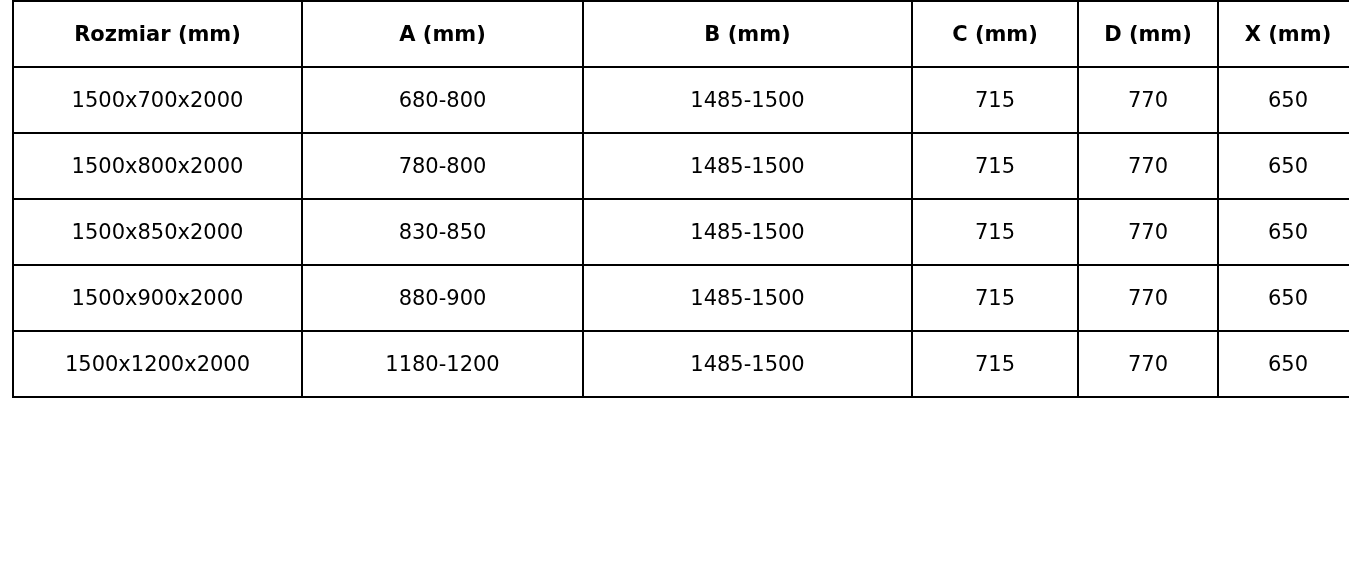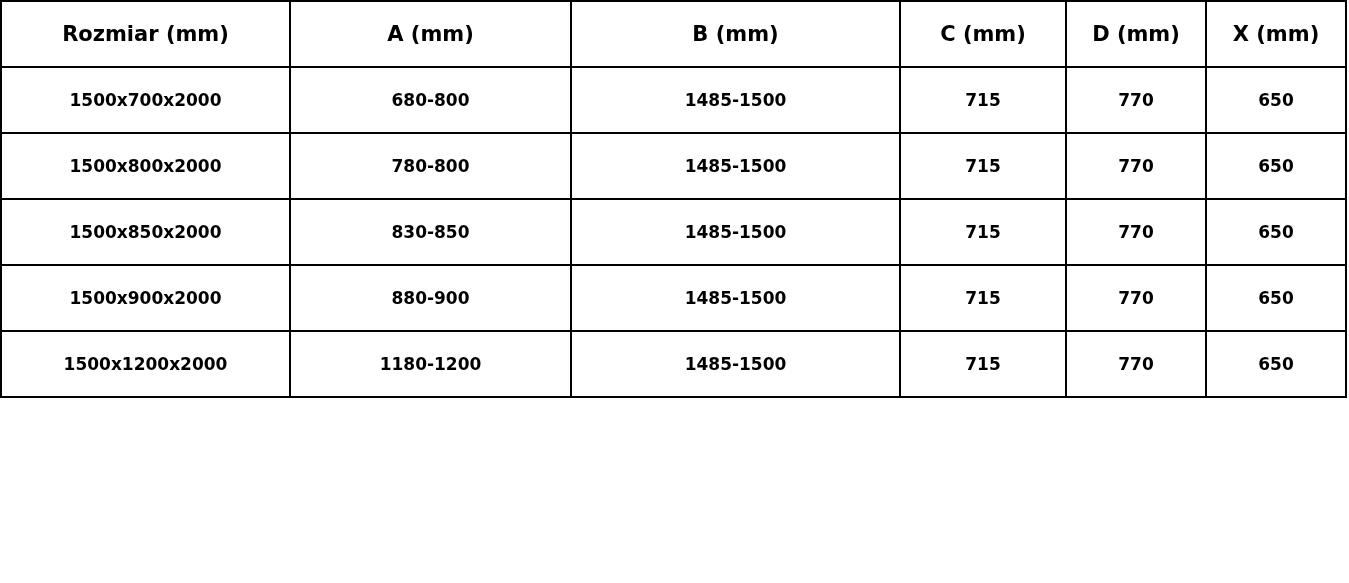--- a/index.html
+++ b/index.html
@@ -11,37 +11,37 @@
     width: 1349px;
     height: 583px;
     font-family: "DejaVu Sans", sans-serif;
     color: #000000;
     overflow: hidden;
   }
   .table-wrap {
     width: 1222px;
     height: 583px;
     box-sizing: border-box;
+    padding-left: 12px;
   }
   table.size-table {
     border-collapse: collapse;
     width: 1345px;
     margin: 0;
     table-layout: fixed;
   }
   table.size-table th,
   table.size-table td {
     border: 2px solid #000000;
     text-align: center;
     vertical-align: middle;
-    font-size: 17px;
+    font-size: 21px;
     height: 64px;
     padding: 0 4px;
     white-space: nowrap;
-    font-weight: bold;
   }
   table.size-table th {
     font-weight: bold;
     font-size: 21px;
   }
   
   col.c0 { width: 289px; }
   col.c1 { width: 281px; }
   col.c2 { width: 329px; }
   col.c3 { width: 166px; }

